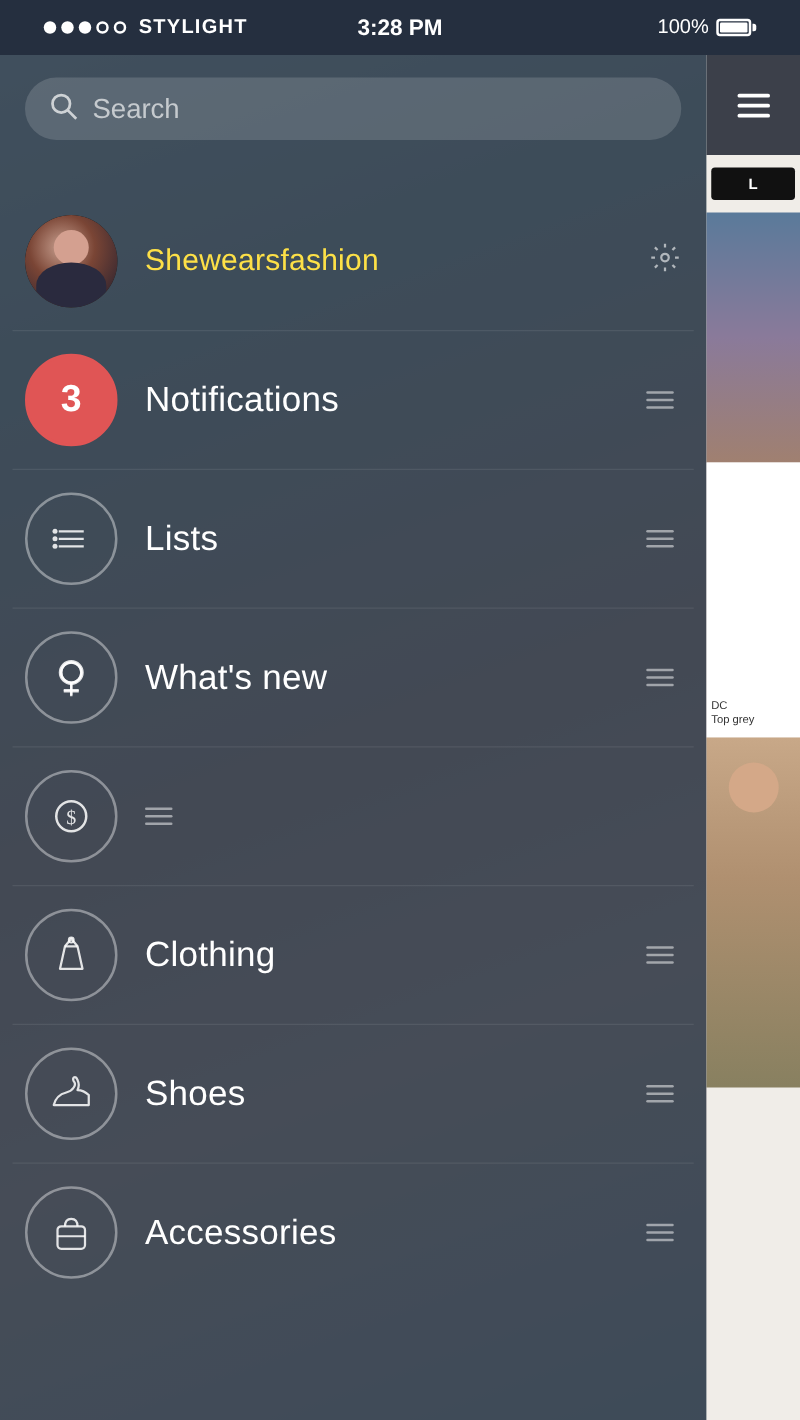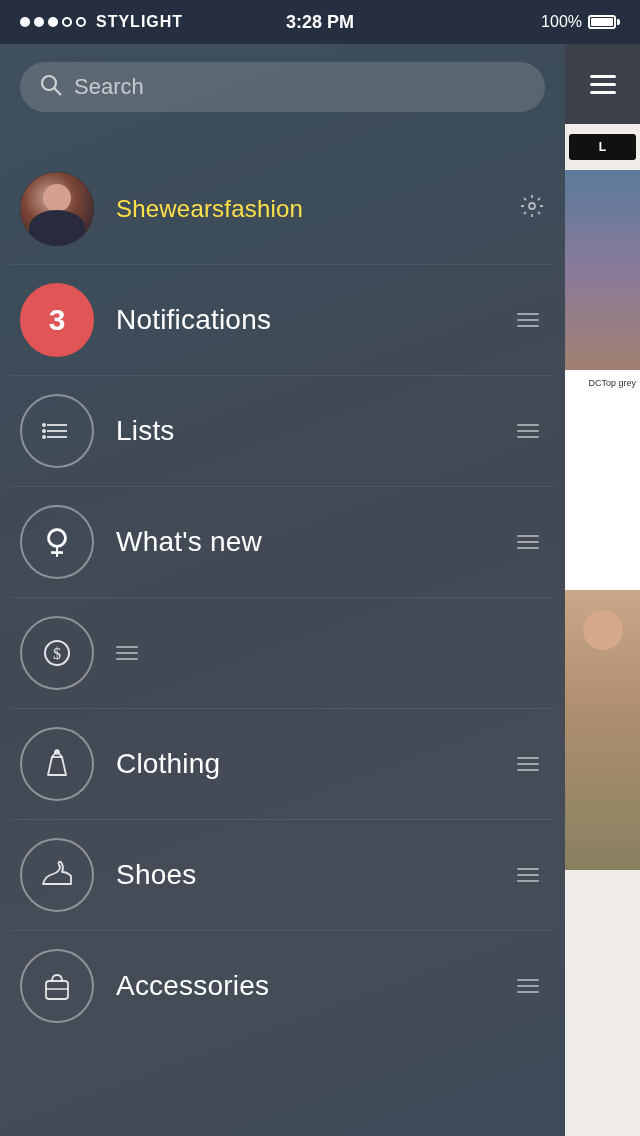--- a/index.html
+++ b/index.html
@@ -15,21 +15,21 @@
     }
 
     
     .status-bar {
       width: 640px;
       height: 44px;
       background: rgba(30,40,55,0.85);
       display: flex;
       align-items: center;
       justify-content: space-between;
-      padding: 0 20px;
+      padding: 0 35px;
       position: relative;
       z-index: 10;
     }
     .status-left {
       display: flex;
       align-items: center;
       gap: 4px;
     }
     .status-dot {
       width: 10px;
@@ -297,21 +297,21 @@
       background: linear-gradient(180deg, #5a7a9a 0%, #8a7a9a 50%, #a08070 100%);
       display: flex;
       align-items: flex-end;
       justify-content: center;
     }
     .right-panel-white {
       width: 75px;
       height: 220px;
       background: #fff;
       display: flex;
-      flex-direction: row;
+      flex-direction: column;
       justify-content: flex-end;
       padding: 8px 4px;
     }
     .right-panel-text {
       font-size: 9px;
       color: #333;
       line-height: 1.3;
     }
     .right-panel-img2 {
       width: 75px;

